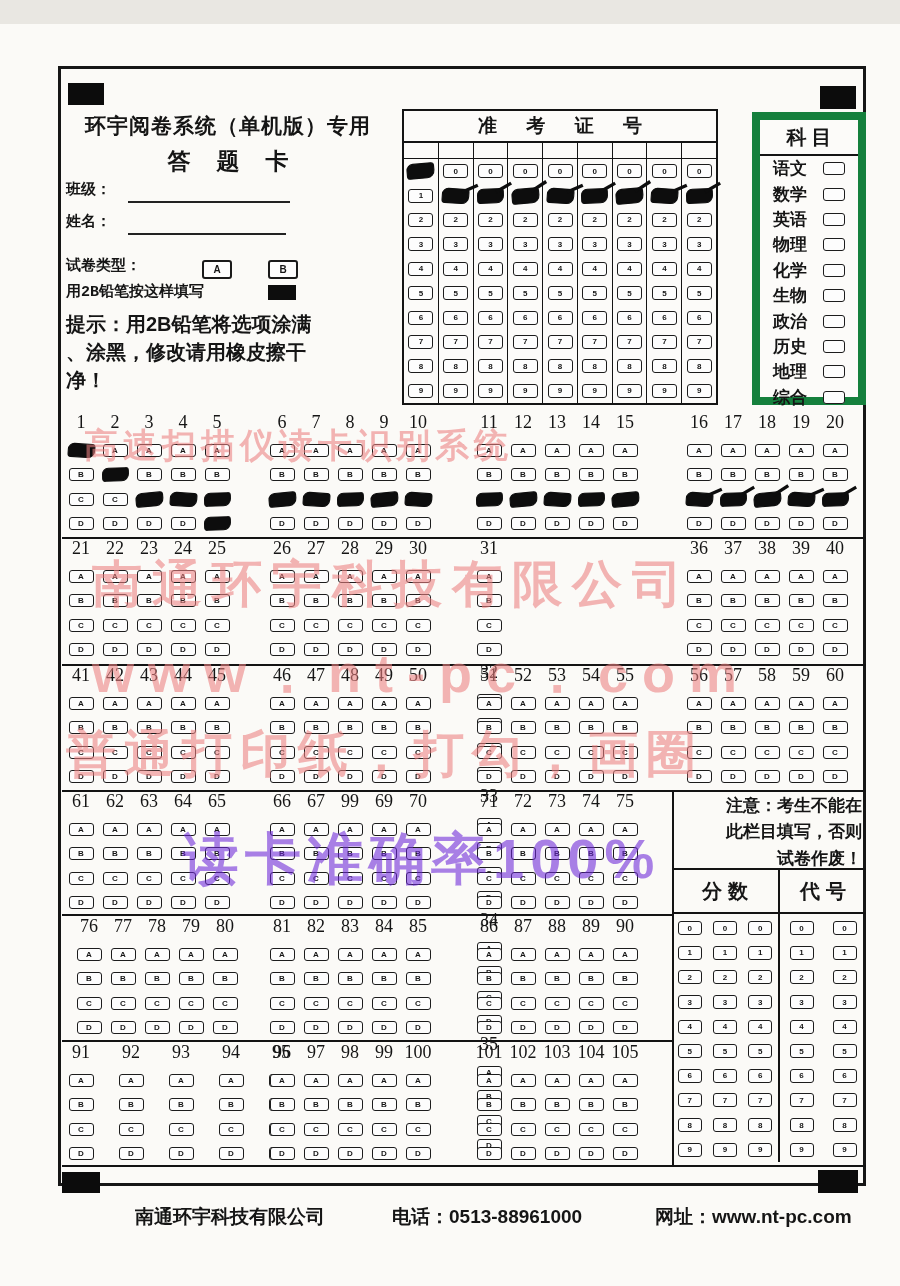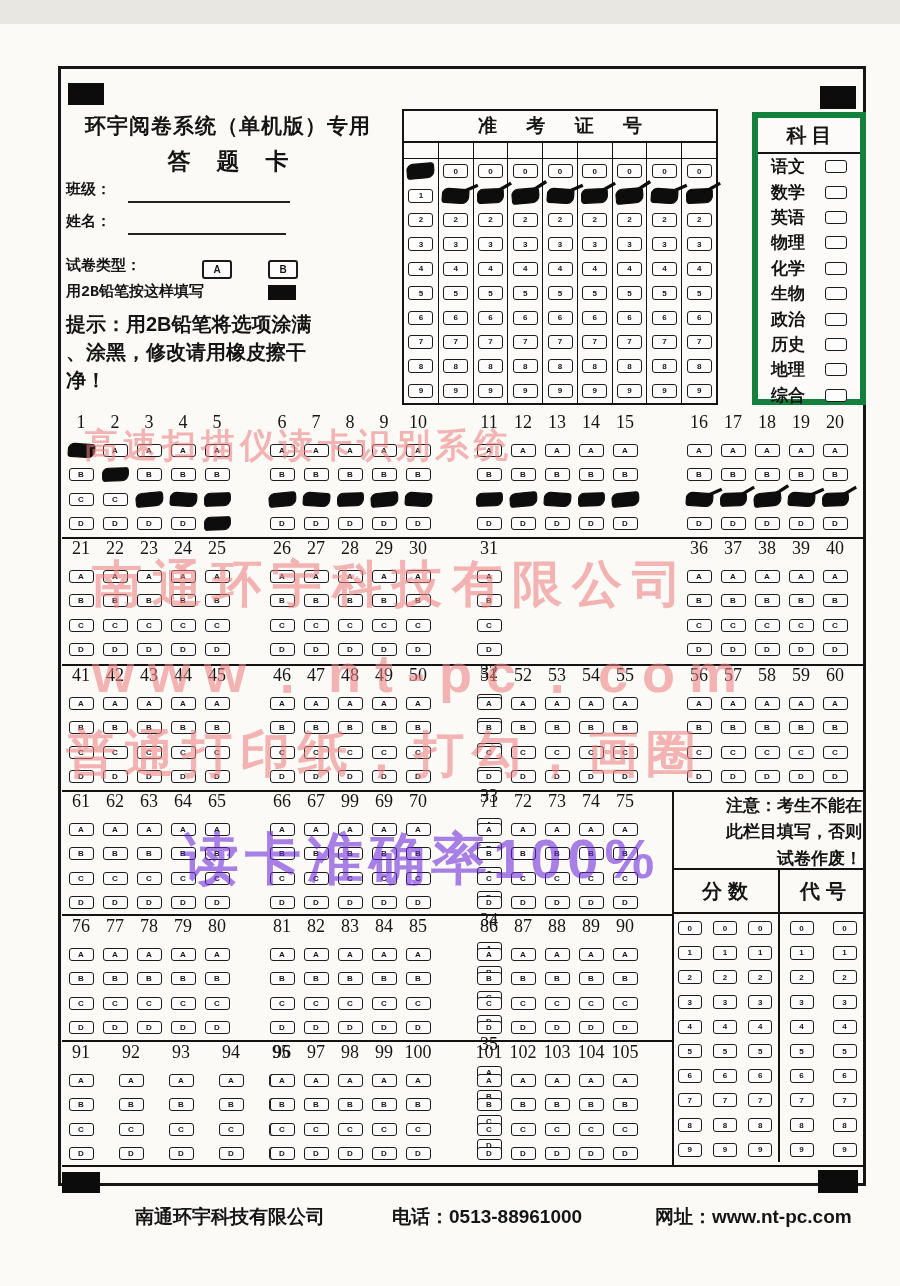--- a/index.html
+++ b/index.html
@@ -18,21 +18,21 @@
   
   .ticket-box{position:absolute;left:402px;top:85px;width:316px;height:296px;border:2px solid #141414;box-sizing:border-box;background:#fcfbf9;}
   .ticket-head{height:30px;border-bottom:2px solid #141414;display:flex;align-items:center;justify-content:center;font-size:19px;font-weight:bold;letter-spacing:12px;text-indent:12px;}
   .ticket-cols{display:flex;height:260px;}
   .t-col{flex:1;border-right:1.5px solid #141414;display:flex;flex-direction:column;}
   .t-col:last-child{border-right:none;}
   .t-blank{height:15px;border-bottom:1.5px solid #141414;}
   .t-cell{height:24.4px;display:flex;align-items:center;justify-content:center;}
   .t-bubble{width:23px;height:12px;border:1.5px solid #1c1c1c;border-radius:3px;font-size:8px;font-weight:bold;display:flex;align-items:center;justify-content:center;background:#fdfdfd;position:relative;}
   
-  .subject-box{position:absolute;left:752px;top:88px;width:114px;height:293px;border:6px solid #15803d;box-sizing:border-box;background:#fcfbf9;}
+  .subject-box{position:absolute;left:752px;top:88px;width:114px;height:293px;border:8px solid #15803d;box-sizing:border-box;background:#fcfbf9;}
   .subject-head{height:34px;border-bottom:2px solid #141414;display:flex;align-items:center;justify-content:center;font-size:20px;font-weight:bold;letter-spacing:5px;text-indent:5px;}
   .subject-row{height:25.4px;display:flex;align-items:center;justify-content:space-between;padding:0 13px;}
   .subject-label{font-size:17px;font-weight:bold;}
   .s-bubble{width:20px;height:11px;border:1.7px solid #1c1c1c;border-radius:3px;background:#fdfdfd;}
   
   .q-group{position:absolute;left:0;width:900px;height:124px;}
   .q-cluster{position:absolute;top:0;display:flex;}
   .q-col{width:34px;display:flex;flex-direction:column;align-items:center;}
   .q-num{height:26px;font-size:18px;font-family:"Liberation Serif",serif;display:flex;align-items:flex-start;justify-content:center;}
   .q-row{height:24.5px;display:flex;align-items:center;justify-content:center;}
@@ -1600,21 +1600,21 @@
             <div class="q-row">
               <div class="q-bubble">C</div>
             </div>
             <div class="q-row">
               <div class="q-bubble">D</div>
             </div>
           </div>
         </div>
       </div>
       <div class="q-group" style="top: 892px;">
-        <div class="q-cluster" style="left: 64px; align-items: center;">
+        <div class="q-cluster" style="left: 72px; align-items: center;">
           <div class="q-col">
             <div class="q-num">76</div>
             <div class="q-row">
               <div class="q-bubble">A</div>
             </div>
             <div class="q-row">
               <div class="q-bubble">B</div>
             </div>
             <div class="q-row">
               <div class="q-bubble">C</div>

